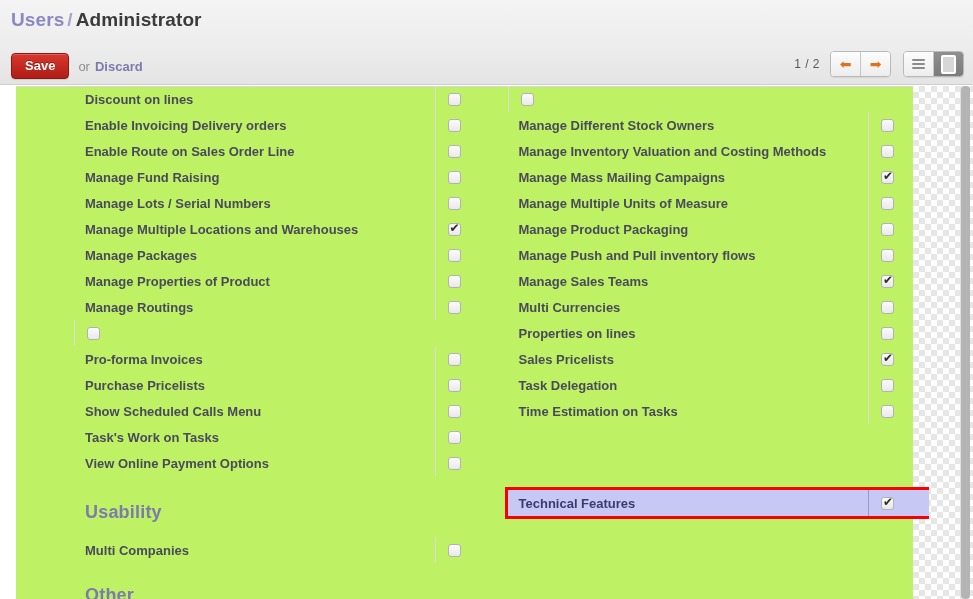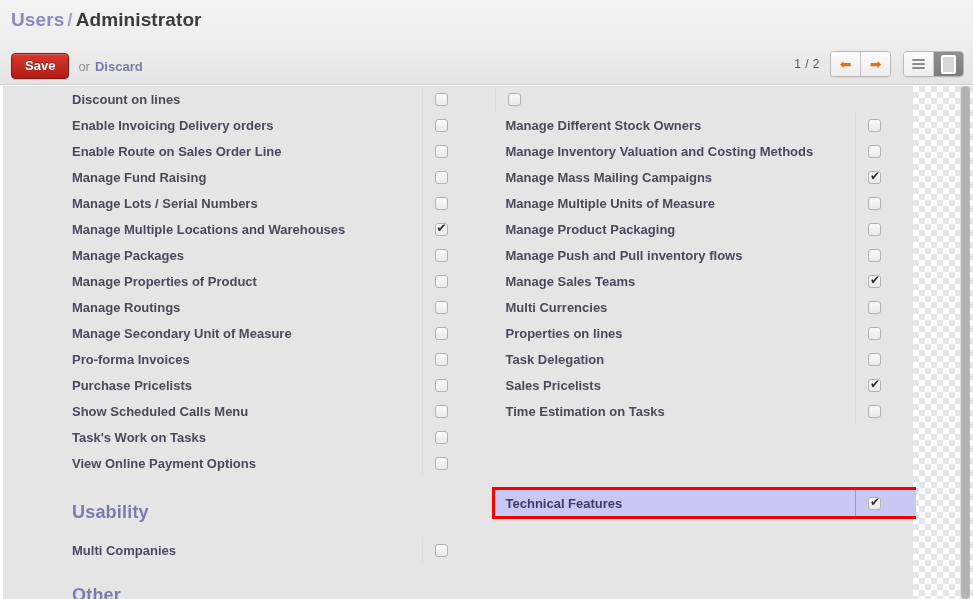--- a/index.html
+++ b/index.html
@@ -120,25 +120,25 @@
   }
   .list-icon i:last-child { margin-bottom:0; }
   .form-icon {
     display:block; width:11px; height:15px;
     border:2px solid #ffffff; border-radius:2px; background:#d7d7d7;
   }
 
   
   .sheet {
     position: absolute;
-    left: 3px;
+    left: 16px;
     top: 86px;
     width: 913px;
     height: 513px;
-    background: #e5e5e5;
+    background: #bef264;
     box-sizing: border-box;
     overflow: hidden;
   }
 
   
   .gutter {
     position: absolute;
     left: 913px;
     top: 86px;
     width: 60px;
@@ -376,21 +376,20 @@
           </div>
         </div>
         <div class="opt-row">
           <div class="opt-label">Manage Routings</div>
           <div class="opt-cellsep"></div>
           <div class="opt-check">
             <span class="cb"></span>
           </div>
         </div>
         <div class="opt-row">
-          <div class="opt-label">Manage Secondary Unit of Measure</div>
           <div class="opt-cellsep"></div>
           <div class="opt-check">
             <span class="cb"></span>
           </div>
         </div>
         <div class="opt-row">
           <div class="opt-label">Pro-forma Invoices</div>
           <div class="opt-cellsep"></div>
           <div class="opt-check">
             <span class="cb"></span>
@@ -500,31 +499,31 @@
           </div>
         </div>
         <div class="opt-row">
           <div class="opt-label">Properties on lines</div>
           <div class="opt-cellsep"></div>
           <div class="opt-check">
             <span class="cb"></span>
           </div>
         </div>
         <div class="opt-row">
+          <div class="opt-label">Sales Pricelists</div>
+          <div class="opt-cellsep"></div>
+          <div class="opt-check">
+            <span class="cb checked"></span>
+          </div>
+        </div>
+        <div class="opt-row">
           <div class="opt-label">Task Delegation</div>
           <div class="opt-cellsep"></div>
           <div class="opt-check">
             <span class="cb"></span>
-          </div>
-        </div>
-        <div class="opt-row">
-          <div class="opt-label">Sales Pricelists</div>
-          <div class="opt-cellsep"></div>
-          <div class="opt-check">
-            <span class="cb checked"></span>
           </div>
         </div>
         <div class="opt-row">
           <div class="opt-label">Time Estimation on Tasks</div>
           <div class="opt-cellsep"></div>
           <div class="opt-check">
             <span class="cb"></span>
           </div>
         </div>
         <div class="spacer-usability"></div>

